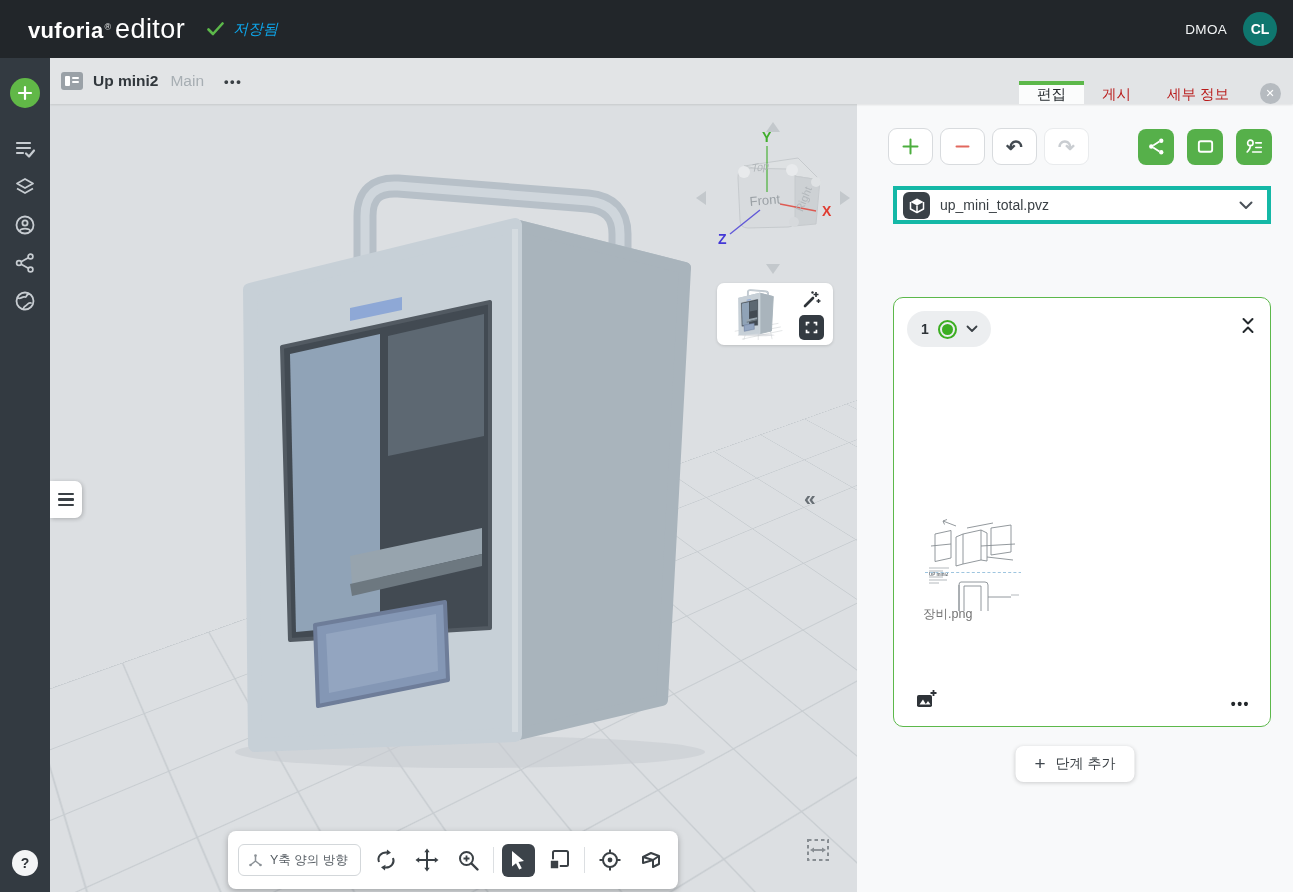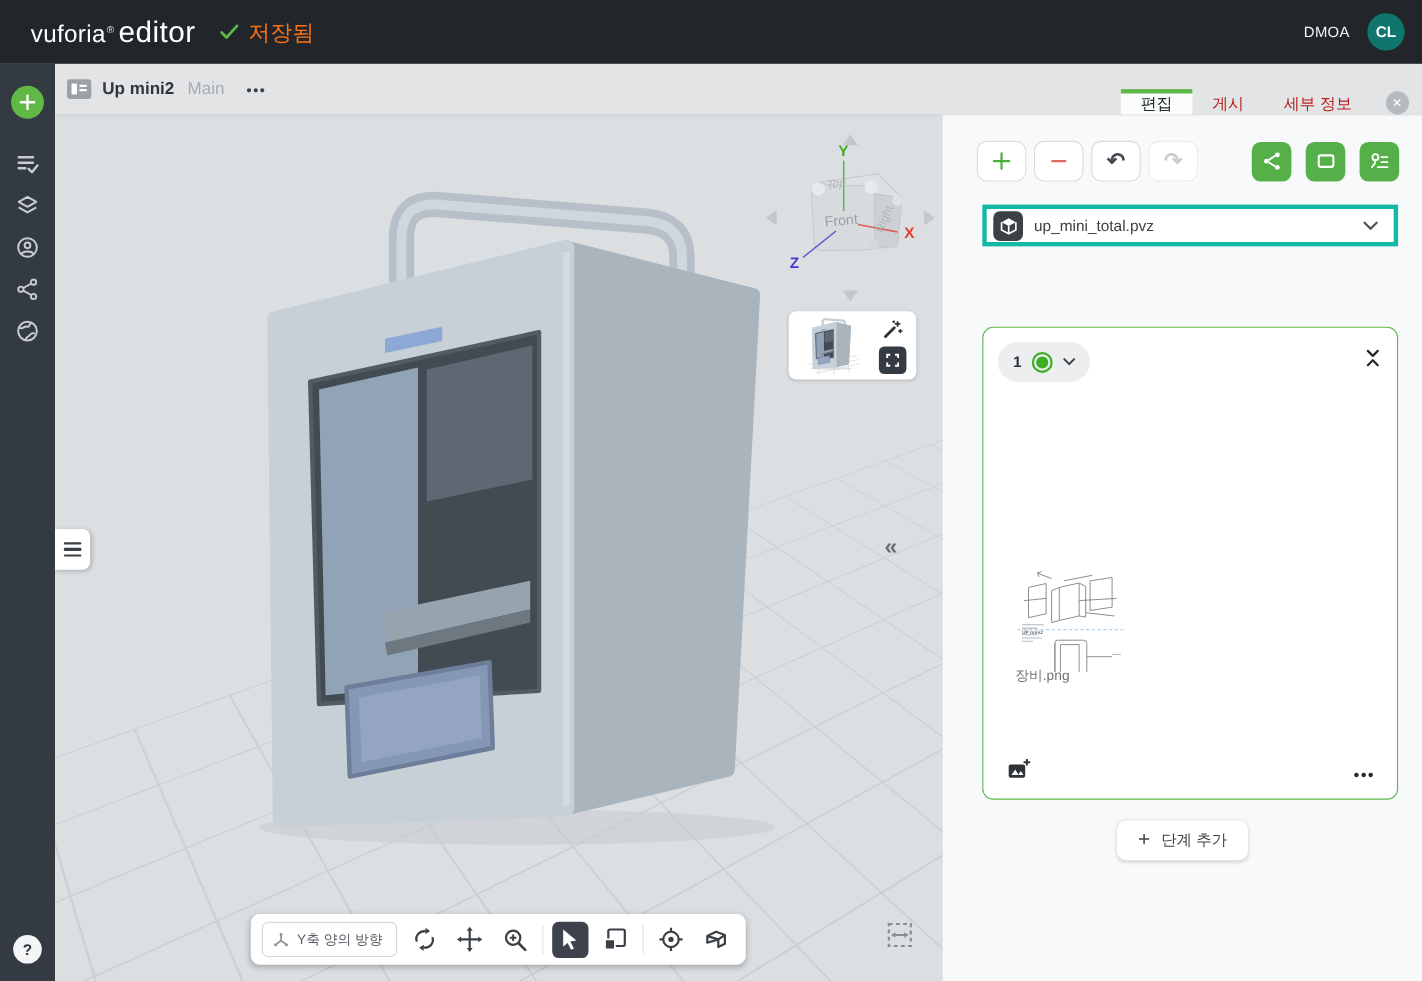--- a/index.html
+++ b/index.html
@@ -2,25 +2,25 @@
 <html><head>
 <meta charset="utf-8">
 <style>
   * { margin:0; padding:0; box-sizing:border-box; }
   html,body { width:1293px; height:892px; font-family:"Liberation Sans",sans-serif; background:#dcdfe2; overflow:hidden; }
   .stage { position:relative; width:1293px; height:892px; }
 
   
   .topbar { position:absolute; left:0; top:0; width:100%; height:58px; background:#22262a; display:flex; align-items:center; padding:0 16px 0 28px; z-index:30; }
   .logo { display:flex; align-items:baseline; color:#fff; }
-  .logo-main { font-size:22px; font-weight:400; letter-spacing:.3px; }
+  .logo-main { font-size:22px; font-weight:700; letter-spacing:.3px; }
   .logo-reg { font-size:9px; vertical-align:super; position:relative; top:-8px; margin:0 4px 0 1px; color:#e7e9ea; }
   .logo-sub { font-size:27px; font-weight:300; letter-spacing:.4px; }
   .save-state { display:flex; align-items:center; margin-left:22px; gap:9px; }
-  .save-text { color:#f97316; font-size:20px; }
+  .save-text { color:#0ea5e9; font-style:italic; font-size:15px; }
   .topbar-right { margin-left:auto; display:flex; align-items:center; gap:16px; }
   .org-label { color:#f2f4f5; font-size:13.5px; letter-spacing:.3px; }
   .avatar { width:34px; height:34px; border-radius:50%; background:#0f766e; color:#fff; font-weight:700; font-size:14px; display:flex; align-items:center; justify-content:center; cursor:pointer; }
 
   
   .rail { position:absolute; left:0; top:58px; width:50px; height:834px; background:#333a41; z-index:25; display:flex; flex-direction:column; align-items:center; }
   .rail-add { width:30px; height:30px; border-radius:50%; background:#61b847; margin-top:20px; display:flex; align-items:center; justify-content:center; cursor:pointer; }
   .rail-icon { width:50px; height:38px; display:flex; align-items:center; justify-content:center; cursor:pointer; }
   .rail-icon svg { stroke:#c7ccd1; }
   .rail-spacer { flex:1; }
@@ -54,21 +54,21 @@
   .hamburger i { width:16px; height:2.5px; background:#3a4045; border-radius:1px; }
   .collapse-arrows { position:absolute; left:754px; top:382px; font-size:21px; color:#686f75; cursor:pointer; letter-spacing:-1px; font-weight:700; }
 
   .viewcube { position:absolute; left:638px; top:12px; cursor:pointer; }
   .thumb-card { position:absolute; left:667px; top:179px; width:116px; height:62px; background:#fff; border-radius:7px; box-shadow:0 1px 3px rgba(0,0,0,.15); display:flex; padding:3px; }
   .thumb-view { width:74px; height:54px; overflow:hidden; position:relative; }
   .thumb-actions { width:34px; display:flex; flex-direction:column; align-items:center; justify-content:space-between; padding:2px 0; }
   .expand-btn { width:25px; height:25px; background:#343b42; border-radius:5px; display:flex; align-items:center; justify-content:center; cursor:pointer; }
   .wand-btn { width:25px; height:22px; display:flex; align-items:center; justify-content:center; cursor:pointer; }
 
-  .vtoolbar { position:absolute; left:178px; top:727px; width:450px; height:46px; background:#fff; border-radius:8px; box-shadow:0 2px 6px rgba(0,0,0,.28); display:flex; align-items:center; padding:0 10px; gap:8px; }
+  .vtoolbar { position:absolute; left:178px; top:727px; width:450px; height:58px; background:#fff; border-radius:8px; box-shadow:0 2px 6px rgba(0,0,0,.28); display:flex; align-items:center; padding:0 10px; gap:8px; }
   .dir-btn { display:flex; align-items:center; gap:7px; border:1px solid #d3d7da; border-radius:6px; height:32px; padding:0 12px 0 9px; color:#565d63; font-size:12.5px; cursor:pointer; background:#fff; white-space:nowrap; }
   .vt-icon { width:34px; height:32px; display:flex; align-items:center; justify-content:center; cursor:pointer; }
   .vt-sep { width:1px; height:26px; background:#dcdfe2; }
   .vt-active { width:33px; height:33px; background:#3c434a; border-radius:6px; display:flex; align-items:center; justify-content:center; cursor:pointer; }
   .fit-btn { position:absolute; left:755px; top:733px; width:26px; height:26px; cursor:pointer; }
 
   
   .rpanel { position:absolute; left:857px; top:104px; width:436px; height:788px; background:#f8f9fa; z-index:15; }
   .panel-actions { position:absolute; left:31px; right:21px; top:24px; height:37px; display:flex; align-items:center; gap:7px; }
   .pbtn { width:45px; height:37px; background:#fff; border:1px solid #d8dbde; border-radius:9px; display:flex; align-items:center; justify-content:center; cursor:pointer; font-size:19px; }

